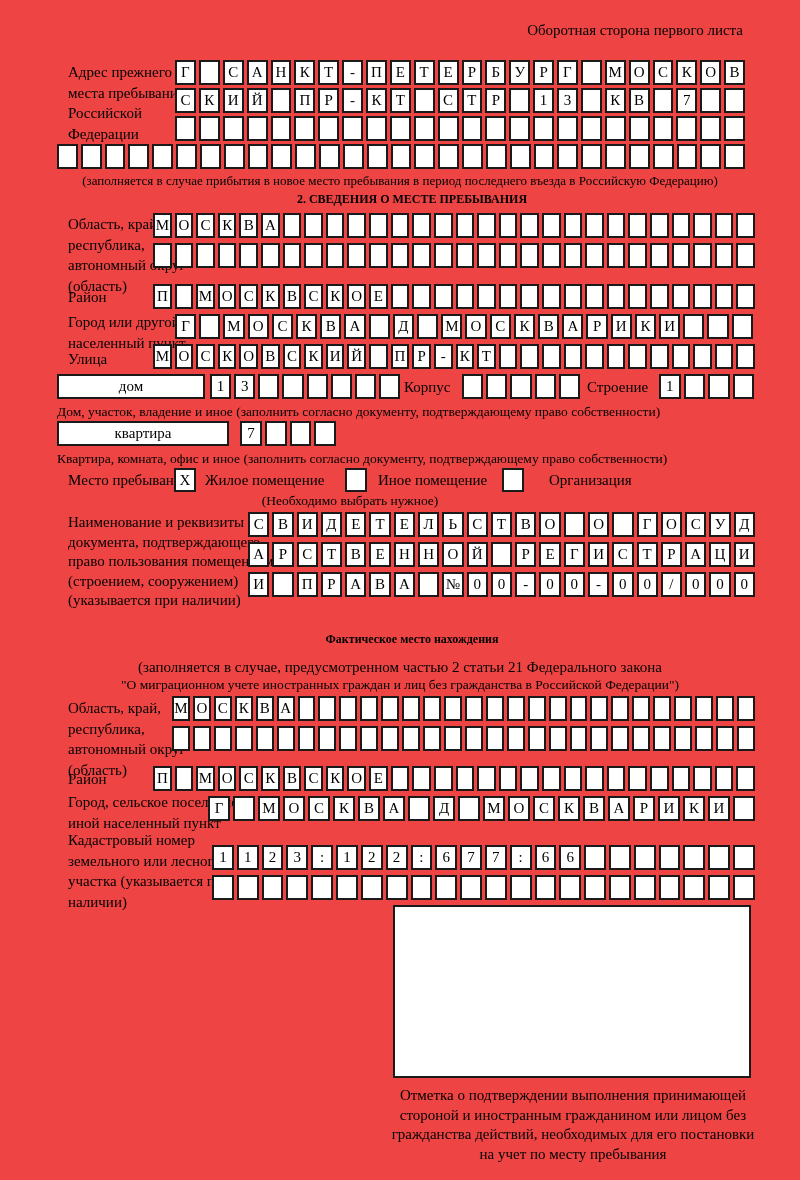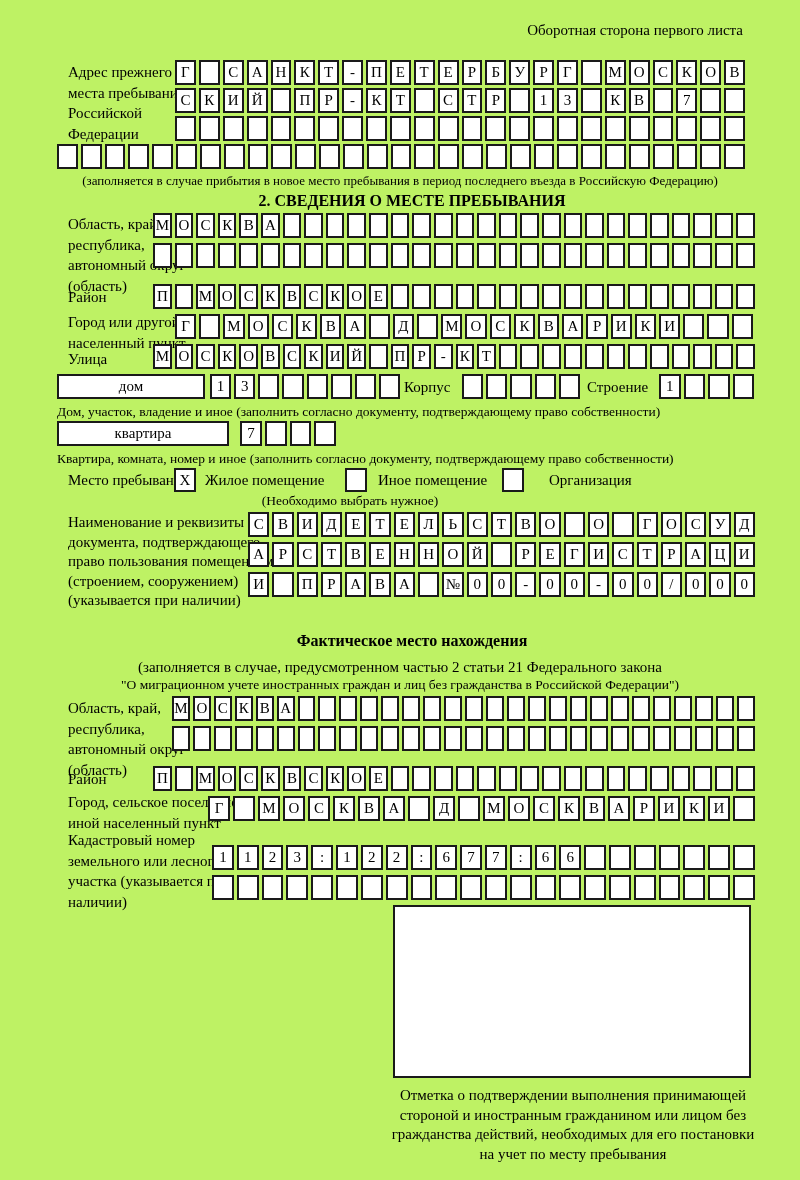--- a/index.html
+++ b/index.html
@@ -1,25 +1,25 @@
 <!DOCTYPE html>
 <html><head>
 <meta charset="utf-8">
 <style>
   html,body{margin:0;padding:0;background:#fff;}
   .page{
-    position:relative;width:800px;height:1180px;background:#bef264;
+    position:relative;width:800px;height:1180px;background:#ef4444;
     font-family:"Liberation Serif","DejaVu Serif",serif;color:#000;
     overflow:hidden;
   }
   .abs{position:absolute;}
   .label{position:absolute;font-size:15px;line-height:1.38;}
   .note{position:absolute;font-size:13px;line-height:1.25;}
   .center{text-align:center;}
-  .title{position:absolute;left:0;right:0;text-align:center;font-weight:bold;font-size:16px;margin-left:24px;}
+  .title{position:absolute;left:0;right:0;text-align:center;font-weight:bold;font-size:12px;margin-left:24px;}
   .boxrow{position:absolute;display:flex;gap:3px;height:25px;}
   .cbox{
     flex:1 1 0;border:2px solid #1a1a1a;box-sizing:border-box;background:#fff;
     display:flex;align-items:center;justify-content:center;
     font-size:15px;line-height:1;overflow:hidden;
   }
   .typebox{
     position:absolute;border:2px solid #1a1a1a;box-sizing:border-box;height:25px;
     display:flex;align-items:center;justify-content:center;font-size:15px;background:#fff;
   }
@@ -332,21 +332,21 @@
     </div>
   <div class="note" style="left:57px;top:404px;font-size:13.5px;">Дом, участок, владение и иное (заполнить согласно документу, подтверждающему право собственности)</div>
 
   <div class="typebox" style="left:57px;top:421px;width:172px;">квартира</div>
   <div class="boxrow" style="left:240px;top:421px;width:96px;">
       <div class="cbox">7</div>
       <div class="cbox"></div>
       <div class="cbox"></div>
       <div class="cbox"></div>
     </div>
-  <div class="note" style="left:57px;top:451px;font-size:13.5px;">Квартира, комната, номер и иное (заполнить согласно документу, подтверждающему право собственности)</div>
+  <div class="note" style="left:57px;top:451px;font-size:13.5px;">Квартира, комната, офис и иное (заполнить согласно документу, подтверждающему право собственности)</div>
 
   <div class="label" style="left:68px;top:470px;">Место пребывания:</div>
   <div class="checkbox" style="left:174px;top:468px;">X</div>
   <div class="label" style="left:205px;top:470px;">Жилое помещение</div>
   <div class="checkbox" style="left:345px;top:468px;"></div>
   <div class="label" style="left:378px;top:470px;">Иное помещение</div>
   <div class="checkbox" style="left:502px;top:468px;"></div>
   <div class="label" style="left:549px;top:470px;">Организация</div>
   <div class="note center" style="left:100px;top:493px;width:500px;font-size:13.5px;">(Необходимо выбрать нужное)</div>
 

